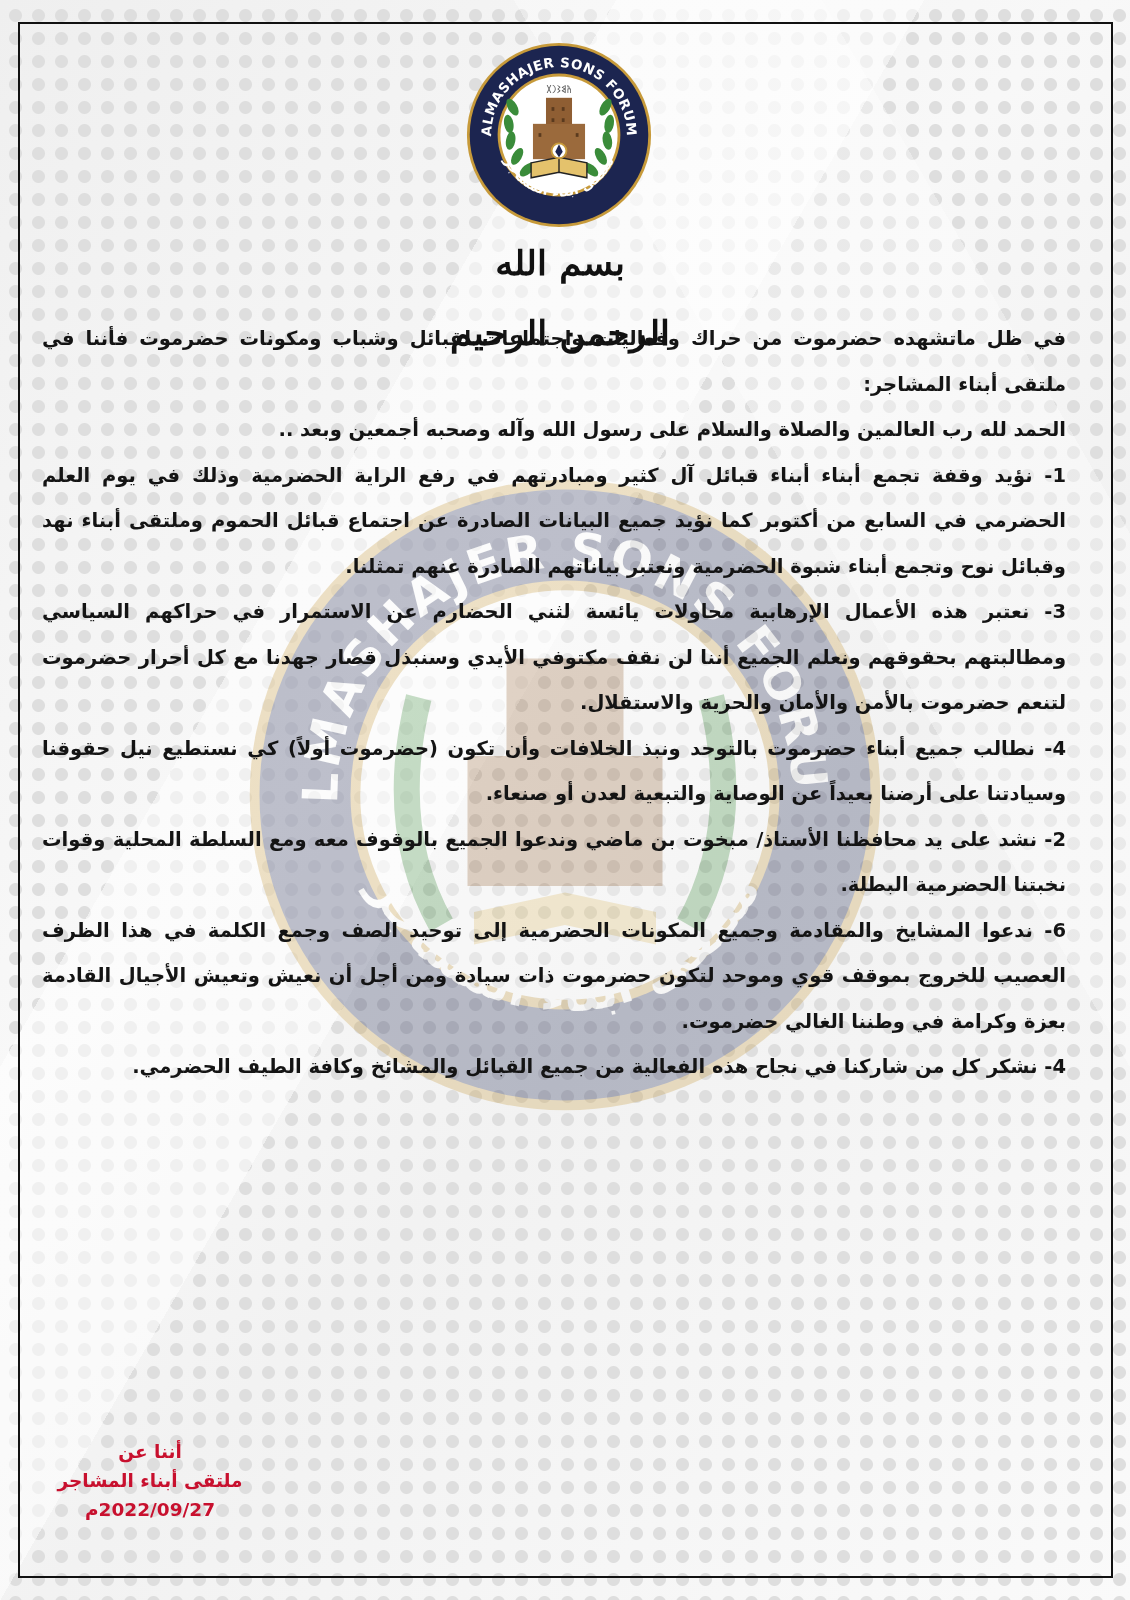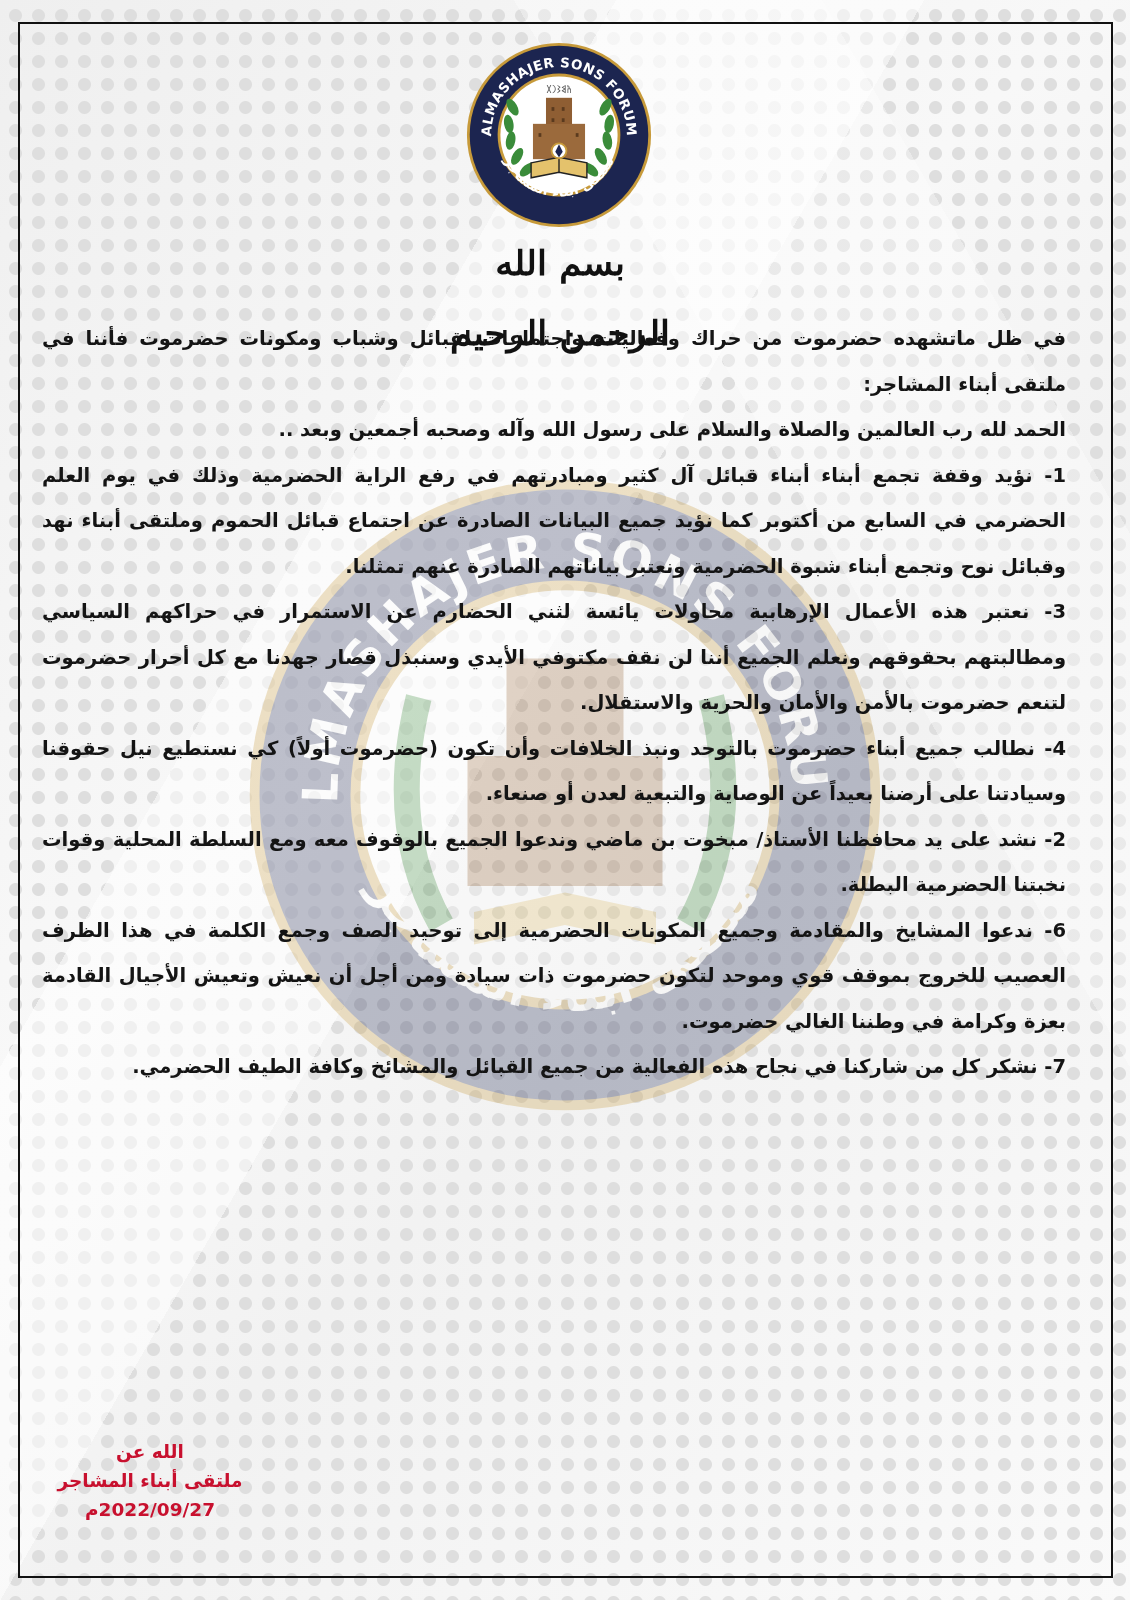--- a/index.html
+++ b/index.html
@@ -129,20 +129,20 @@
 <div class="basmala">بسم الله الرحمن الرحيم</div>
 
 <div class="content">
   <p>في ظل ماتشهده حضرموت من حراك وفعاليات واجتماعات لقبائل وشباب ومكونات حضرموت فأننا في ملتقى أبناء المشاجر:</p>
   <p>الحمد لله رب العالمين والصلاة والسلام على رسول الله وآله وصحبه أجمعين وبعد ..</p>
   <p>1- نؤيد وقفة تجمع أبناء أبناء قبائل آل كثير ومبادرتهم في رفع الراية الحضرمية وذلك في يوم العلم الحضرمي في السابع من أكتوبر كما نؤيد جميع البيانات الصادرة عن اجتماع قبائل الحموم وملتقى أبناء نهد وقبائل نوح وتجمع أبناء شبوة الحضرمية ونعتبر بياناتهم الصادرة عنهم تمثلنا.</p>
   <p>3- نعتبر هذه الأعمال الإرهابية محاولات يائسة لثني الحضارم عن الاستمرار في حراكهم السياسي ومطالبتهم بحقوقهم ونعلم الجميع أننا لن نقف مكتوفي الأيدي وسنبذل قصار جهدنا مع كل أحرار حضرموت لتنعم حضرموت بالأمن والأمان والحرية والاستقلال.</p>
   <p>4- نطالب جميع أبناء حضرموت بالتوحد ونبذ الخلافات وأن تكون (حضرموت أولاً) كي نستطيع نيل حقوقنا وسيادتنا على أرضنا بعيداً عن الوصاية والتبعية لعدن أو صنعاء.</p>
   <p>2- نشد على يد محافظنا الأستاذ/ مبخوت بن ماضي وندعوا الجميع بالوقوف معه ومع السلطة المحلية وقوات نخبتنا الحضرمية البطلة.</p>
   <p>6- ندعوا المشايخ والمقادمة وجميع المكونات الحضرمية إلى توحيد الصف وجمع الكلمة في هذا الظرف العصيب للخروج بموقف قوي وموحد لتكون حضرموت ذات سيادة ومن أجل أن نعيش وتعيش الأجيال القادمة بعزة وكرامة في وطننا الغالي حضرموت.</p>
-  <p>7- نشكر كل من شاركنا في نجاح هذه الفعالية من جميع القبائل والمشائخ وكافة الطيف الحضرمي.</p>
+  <p>4- نشكر كل من شاركنا في نجاح هذه الفعالية من جميع القبائل والمشائخ وكافة الطيف الحضرمي.</p>
 </div>
 
 <div class="sign">
-  <div>الله عن</div>
+  <div>أننا عن</div>
   <div>ملتقى أبناء المشاجر</div>
   <div>2022/09/27م</div>
 </div>
 
 </body></html>

